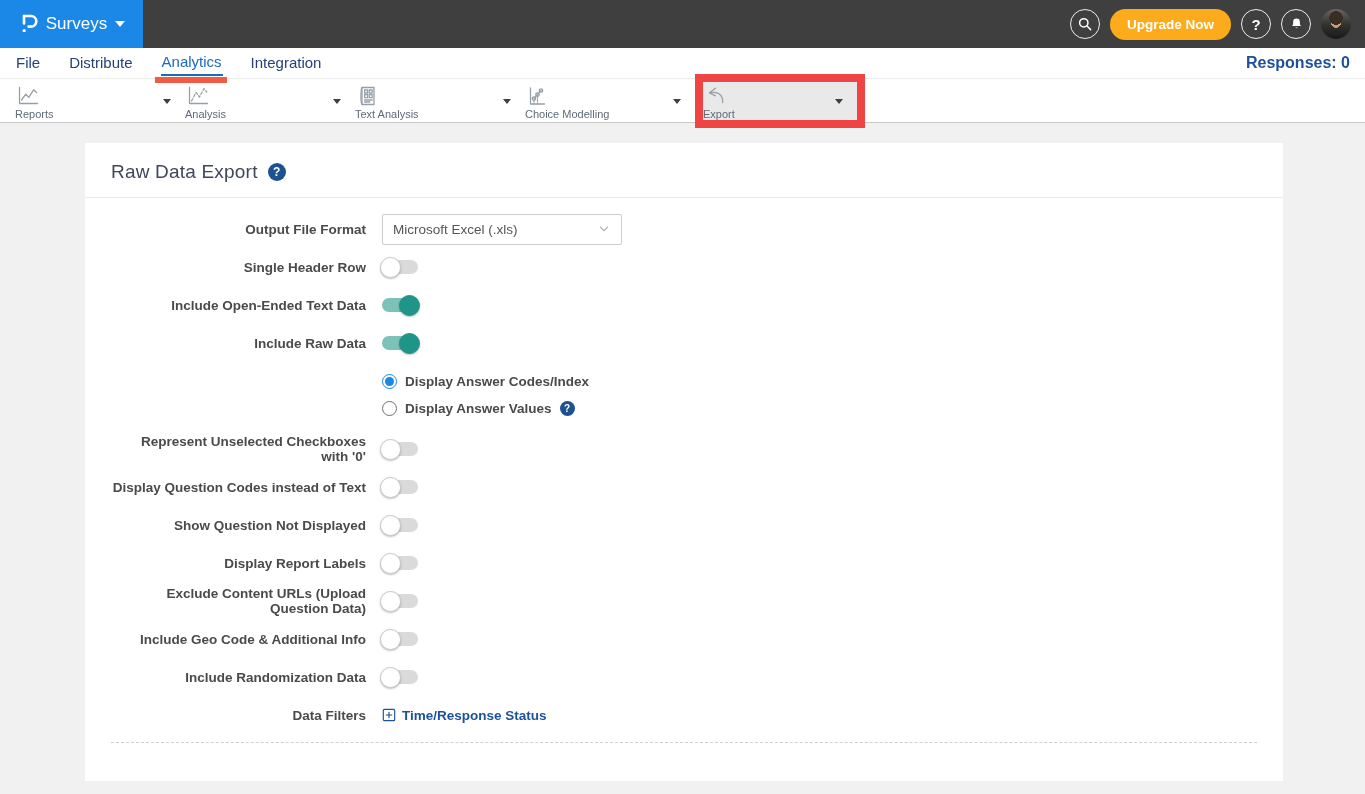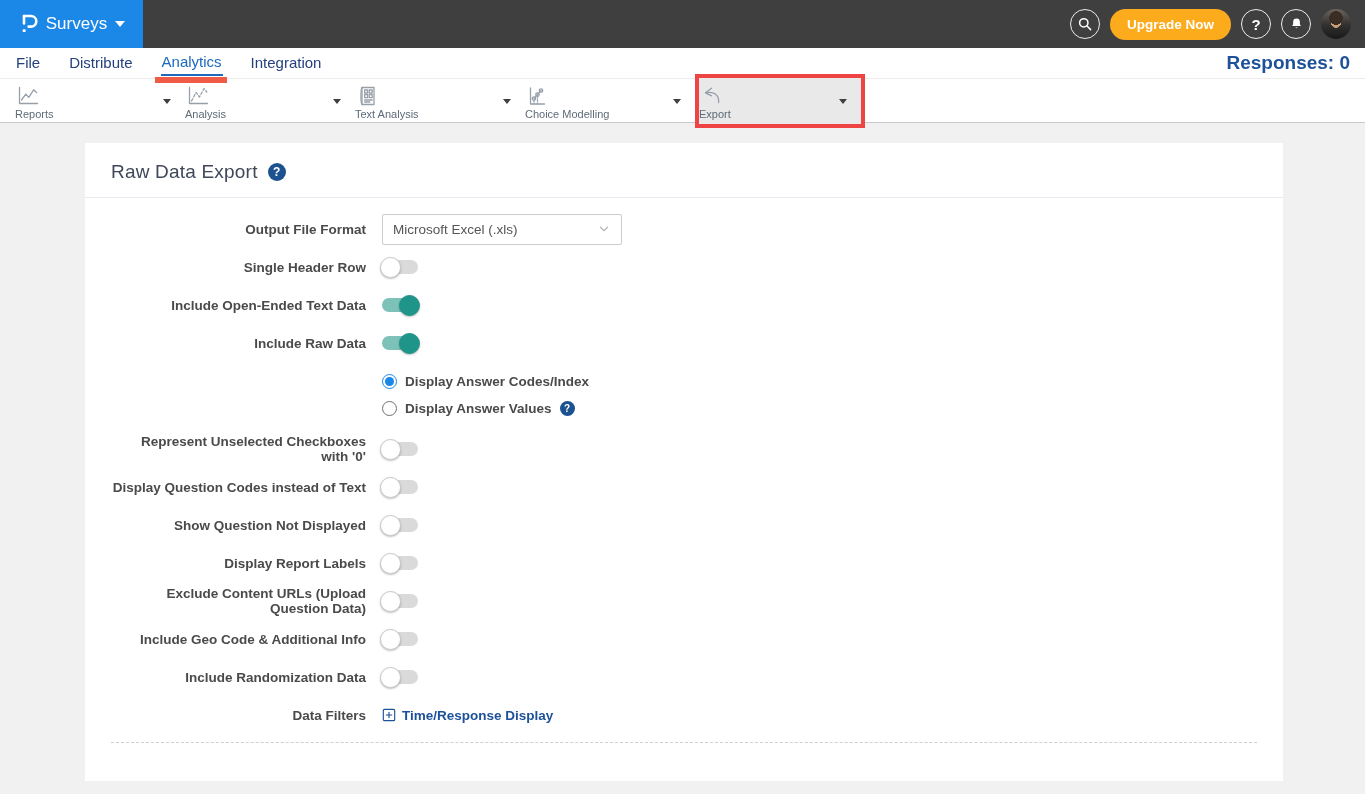--- a/index.html
+++ b/index.html
@@ -31,33 +31,33 @@
       linear-gradient(180deg, #6d645c 0%, #30302e 55%, #191919 100%); }
 
   
   .nav { height:31px; background:#fff; display:flex; align-items:center;
     padding:0 15px; border-bottom:1px solid #ececec; position:relative; }
   .tab { font-size:15px; font-weight:500; color:#24417e; margin-right:27px;
     cursor:pointer; position:relative; padding:2px 1px 4px; }
   .tab.active { color:#1c69bd; border-bottom:2px solid #1c69bd; }
   .tab.active .annot { position:absolute; left:-6px; right:-4px; bottom:-9px;
     height:6px; background:#ef5b44; z-index:5; }
-  .responses { margin-left:auto; color:#1d5199; font-size:19px; font-weight:700;text-align:right; }
+  .responses { margin-left:auto; color:#1d5199; font-size:16px; font-weight:700;text-align:right; }
 
   
   .toolbar { height:44px; background:#fff; border-bottom:1px solid #c9c9c9;
     display:flex; padding-left:15px; position:relative; }
   .tool-cell { width:170px; display:flex; align-items:center; height:44px; }
   .tool-main { flex:1; display:flex; flex-direction:column; 
     justify-content:center; cursor:pointer; padding-top:3px; }
   .tool-label { font-size:11px; color:#5e6b78; margin-top:1px; white-space:nowrap; }
   .tool-caret { width:0;height:0;border-left:4.5px solid transparent;
     border-right:4.5px solid transparent;border-top:5px solid #3f3f3f;
     margin-right:14px; cursor:pointer; }
-  .tool-cell.highlight { background:#e9e9e9; border:4px solid #ef4444;
+  .tool-cell.highlight { background:#e9e9e9; border:8px solid #ef4444;
     height:54px; margin-top:-5px; z-index:4; }
   .ticon { stroke:#97a0a9; fill:none; stroke-width:1.3; stroke-linecap:round;
     stroke-linejoin:round; }
 
   
   .content { padding:20px 0 0 85px; }
   .card { width:1198px; height:638px; background:#fff; overflow:hidden; }
   .card-head { padding:18px 26px 14px; border-bottom:1px solid #e8e8f0;
     display:flex; align-items:center; gap:10px; }
   .card-title { font-size:19px; color:#3f4759; letter-spacing:.2px; }
@@ -338,21 +338,21 @@
       </div>
 
       <div class="frow">
         <span class="flabel">Data Filters</span>
         <div class="fctrl">
           <span class="df-link">
             <svg width="14" height="14" viewBox="0 0 16 16">
               <rect x="1.5" y="1.5" width="13" height="13" rx="1.5" stroke="#1d5199" stroke-width="1.3" fill="none"></rect>
               <path d="M8 4.8 V11.2 M4.8 8 H11.2" stroke="#1d5199" stroke-width="1.3" stroke-linecap="round"></path>
             </svg>
-            <span>Time/Response Display</span>
+            <span>Time/Response Status</span>
           </span>
         </div>
       </div>
 
       <div class="dashed"></div>
 
 
     </div>
   </div>
 </div>

